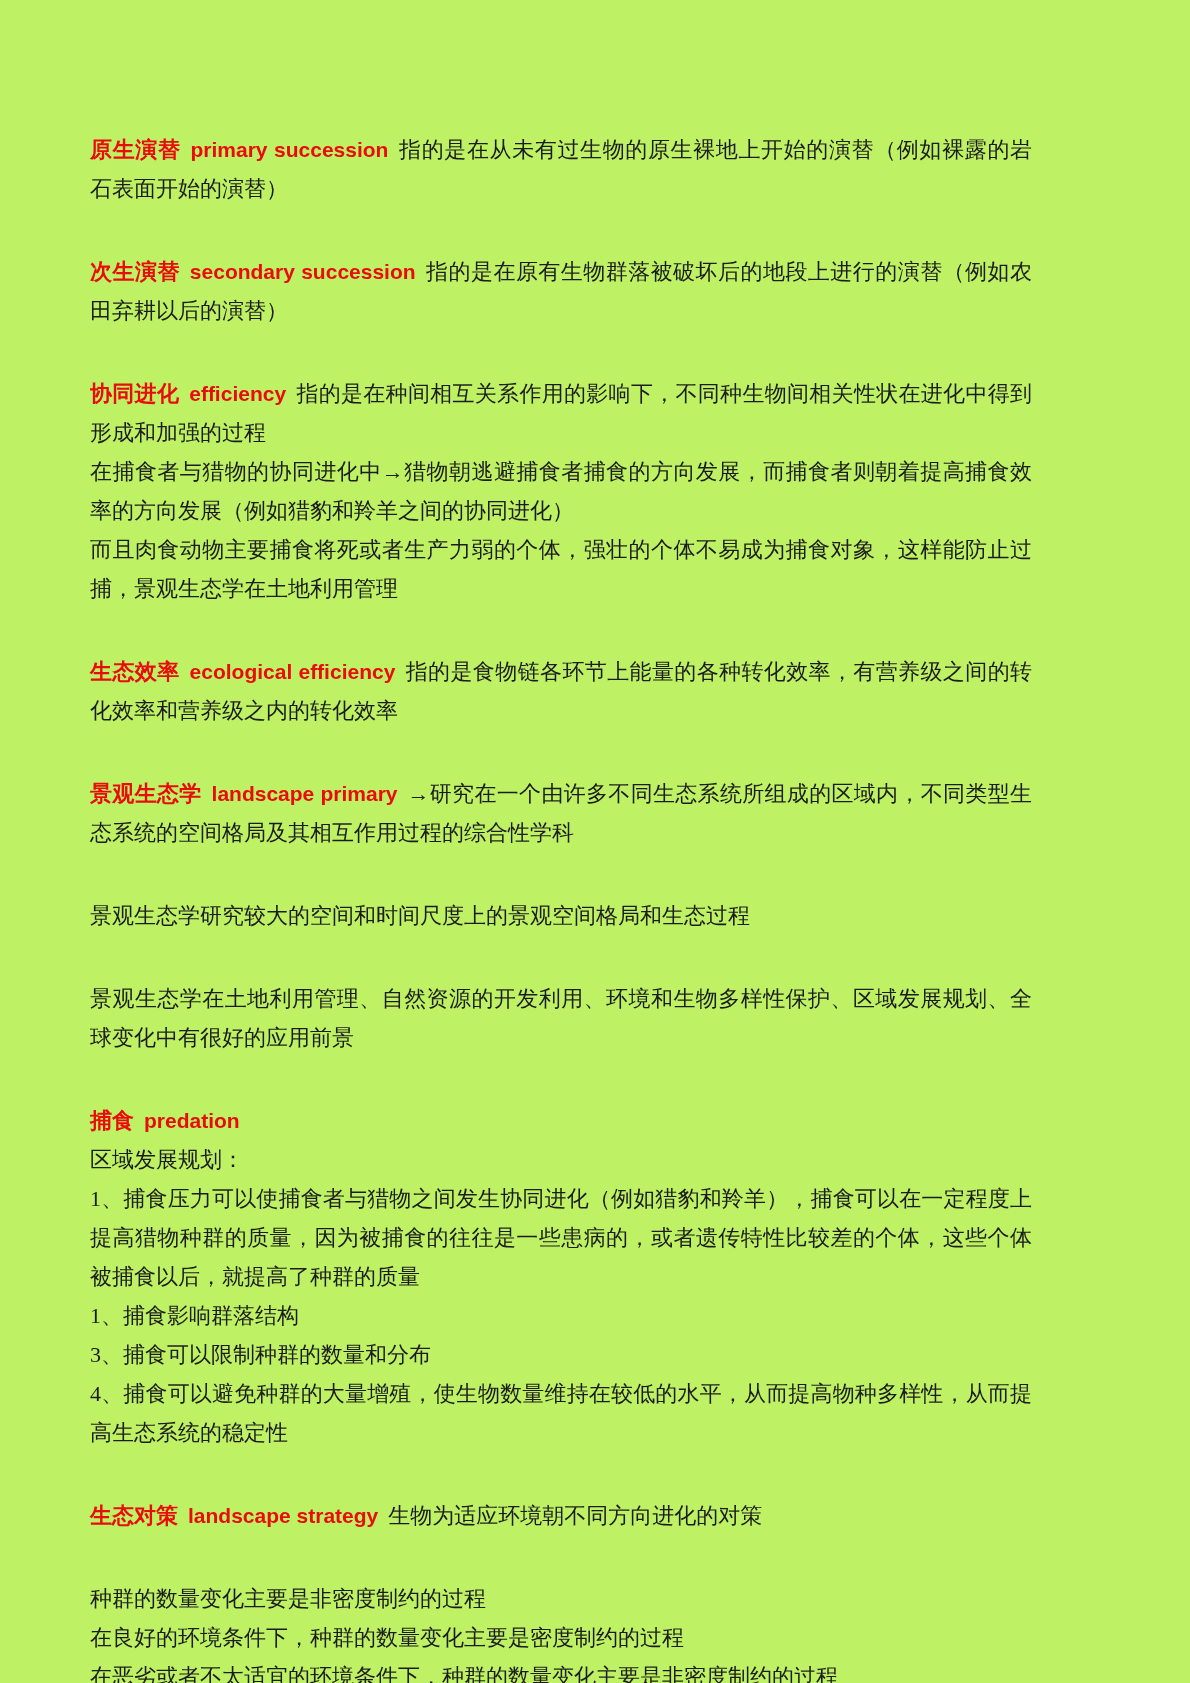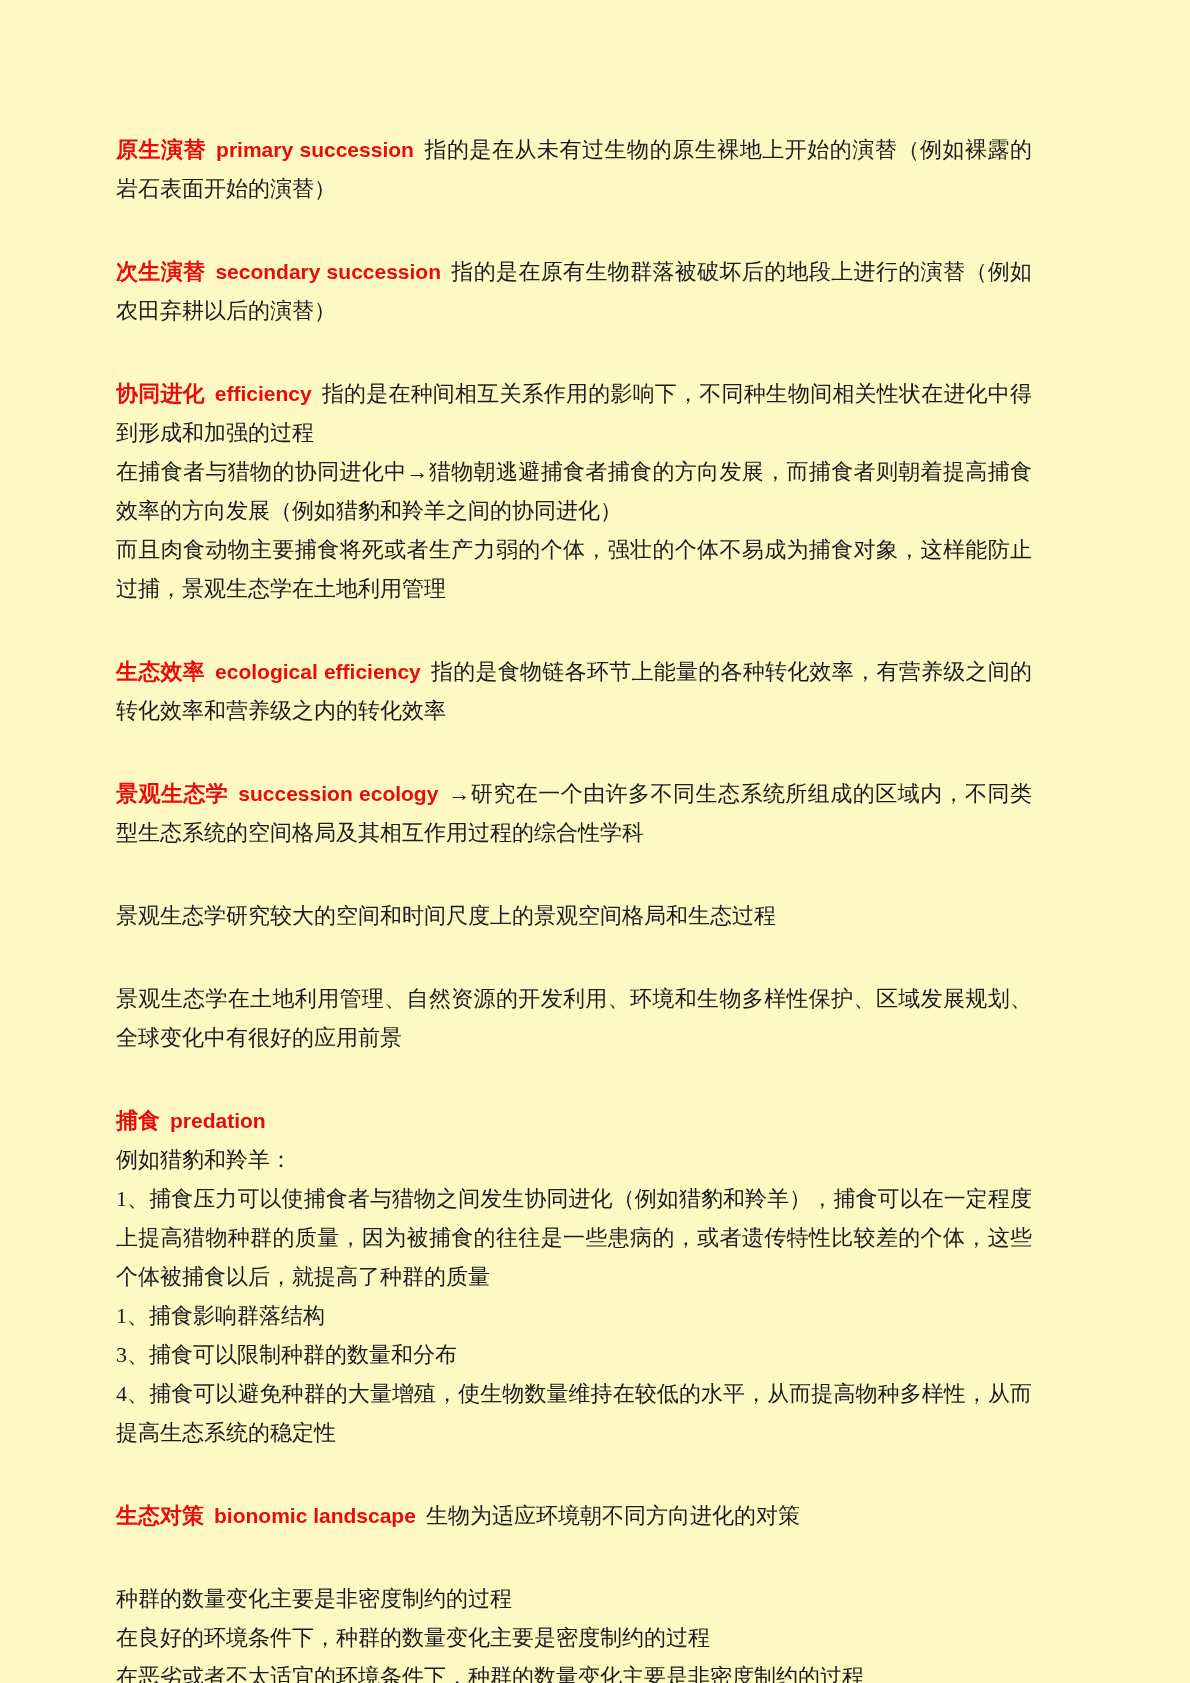--- a/index.html
+++ b/index.html
@@ -10,22 +10,22 @@
   body {
     width: 1190px;
     height: 1683px;
     overflow: hidden;
     font-family: "Liberation Serif", "DejaVu Serif", serif;
   }
   .page {
     box-sizing: border-box;
     width: 1190px;
     height: 1683px;
-    padding: 130px 158px 0 116px;
-    background: #fef9c3;
+    padding: 130px 158px 0 90px;
+    background: #bef264;
   }
   .entry {
     margin: 0 0 44px 0;
   }
   .para {
     margin: 0;
     font-size: 22px;
     line-height: 39px;
     color: #1c1c1c;
     text-align: justify;
@@ -64,42 +64,42 @@
     <p class="para"><span class="tcn">协同进化</span><span class="ten">efficiency</span><span class="def">指的是在种间相互关系作用的影响下，不同种生物间相关性状在进化中得到形成和加强的过程</span></p>
     <p class="para">在捕食者与猎物的协同进化中→猎物朝逃避捕食者捕食的方向发展，而捕食者则朝着提高捕食效率的方向发展（例如猎豹和羚羊之间的协同进化）</p>
     <p class="para">而且肉食动物主要捕食将死或者生产力弱的个体，强壮的个体不易成为捕食对象，这样能防止过捕，景观生态学在土地利用管理</p>
   </section>
 
   <section class="entry">
     <p class="para"><span class="tcn">生态效率</span><span class="ten">ecological efficiency</span><span class="def">指的是食物链各环节上能量的各种转化效率，有营养级之间的转化效率和营养级之内的转化效率</span></p>
   </section>
 
   <section class="entry">
-    <p class="para"><span class="tcn">景观生态学</span><span class="ten">succession ecology</span><span class="def">→研究在一个由许多不同生态系统所组成的区域内，不同类型生态系统的空间格局及其相互作用过程的综合性学科</span></p>
+    <p class="para"><span class="tcn">景观生态学</span><span class="ten">landscape primary</span><span class="def">→研究在一个由许多不同生态系统所组成的区域内，不同类型生态系统的空间格局及其相互作用过程的综合性学科</span></p>
   </section>
 
   <section class="entry">
     <p class="para">景观生态学研究较大的空间和时间尺度上的景观空间格局和生态过程</p>
   </section>
 
   <section class="entry">
     <p class="para">景观生态学在土地利用管理、自然资源的开发利用、环境和生物多样性保护、区域发展规划、全球变化中有很好的应用前景</p>
   </section>
 
   <section class="entry">
     <p class="para"><span class="tcn">捕食</span><span class="ten">predation</span></p>
-    <p class="para">例如猎豹和羚羊：</p>
+    <p class="para">区域发展规划：</p>
     <p class="para">1、捕食压力可以使捕食者与猎物之间发生协同进化（例如猎豹和羚羊），捕食可以在一定程度上提高猎物种群的质量，因为被捕食的往往是一些患病的，或者遗传特性比较差的个体，这些个体被捕食以后，就提高了种群的质量</p>
     <p class="para">1、捕食影响群落结构</p>
     <p class="para">3、捕食可以限制种群的数量和分布</p>
     <p class="para">4、捕食可以避免种群的大量增殖，使生物数量维持在较低的水平，从而提高物种多样性，从而提高生态系统的稳定性</p>
   </section>
 
   <section class="entry">
-    <p class="para"><span class="tcn">生态对策</span><span class="ten">bionomic landscape</span><span class="def">生物为适应环境朝不同方向进化的对策</span></p>
+    <p class="para"><span class="tcn">生态对策</span><span class="ten">landscape strategy</span><span class="def">生物为适应环境朝不同方向进化的对策</span></p>
   </section>
 
   <section class="entry">
     <p class="para">种群的数量变化主要是非密度制约的过程</p>
     <p class="para">在良好的环境条件下，种群的数量变化主要是密度制约的过程</p>
     <p class="para">在恶劣或者不太适宜的环境条件下，种群的数量变化主要是非密度制约的过程</p>
   </section>
 
 </div>
 

